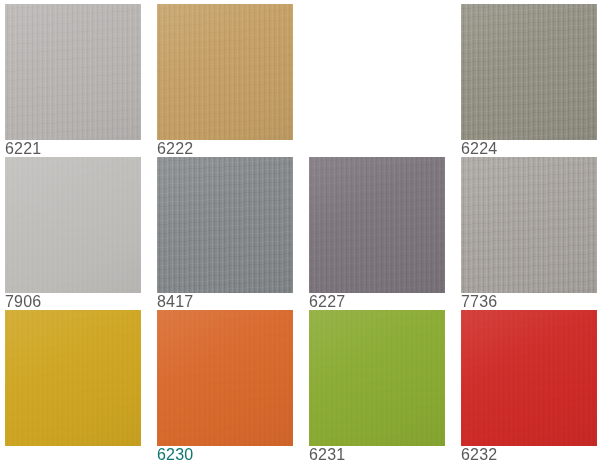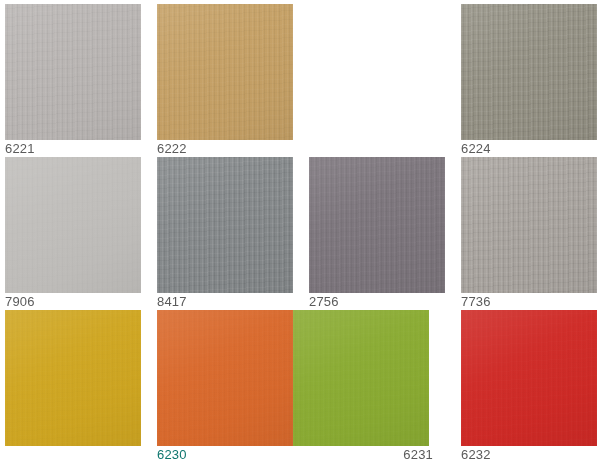--- a/index.html
+++ b/index.html
@@ -94,21 +94,21 @@
   .tex-medium .grain2 { opacity: 0.48; }
   
   .tex-coarse .grain { opacity: 1; }
   .tex-coarse .grain2 { opacity: 0.9; }
 
   .swatch-label {
     position: absolute;
     left: 5px;
     top: 142px;
     width: 140px;
-    font-size: 13px;
+    font-size: 16px;
     line-height: 14px;
     color: #5a5a5a;
     letter-spacing: 0.2px;
     white-space: nowrap;
   }
 </style>
 </head>
 <body>
 
 <div id="swatch-grid" style="background: rgb(255, 255, 255);">
@@ -151,21 +151,21 @@
         <div class="sheen"></div>
       </div>
       <div class="swatch-label" style="color: rgb(90, 90, 90);">8417</div>
     </div>
     <div class="swatch-cell" style="left: 304px; top: 153px;">
       <div class="swatch-chip tex-medium" style="background: rgb(124, 117, 124);">
         <div class="grain"></div>
         <div class="grain2"></div>
         <div class="sheen"></div>
       </div>
-      <div class="swatch-label" style="color: rgb(90, 90, 90);">2756</div>
+      <div class="swatch-label" style="color: rgb(90, 90, 90);">6227</div>
     </div>
     <div class="swatch-cell" style="left: 456px; top: 153px;">
       <div class="swatch-chip tex-coarse" style="background: rgb(169, 164, 159);">
         <div class="grain"></div>
         <div class="grain2"></div>
         <div class="sheen"></div>
       </div>
       <div class="swatch-label" style="color: rgb(90, 90, 90);">7736</div>
     </div>
     <div class="swatch-cell" style="left: 0px; top: 306px;">
@@ -176,21 +176,21 @@
       </div>
     </div>
     <div class="swatch-cell" style="left: 152px; top: 306px;">
       <div class="swatch-chip tex-smooth" style="background: rgb(217, 105, 44);">
         <div class="grain"></div>
         <div class="grain2"></div>
         <div class="sheen"></div>
       </div>
       <div class="swatch-label" style="color: #0f766e;">6230</div>
     </div>
-    <div class="swatch-cell" style="left: 288px; top: 306px; text-align: right;">
+    <div class="swatch-cell" style="left: 304px; top: 306px;">
       <div class="swatch-chip tex-smooth" style="background: rgb(138, 171, 50);">
         <div class="grain"></div>
         <div class="grain2"></div>
         <div class="sheen"></div>
       </div>
       <div class="swatch-label" style="color: rgb(90, 90, 90);">6231</div>
     </div>
     <div class="swatch-cell" style="left: 456px; top: 306px;">
       <div class="swatch-chip tex-smooth" style="background: rgb(207, 42, 38);">
         <div class="grain"></div>

